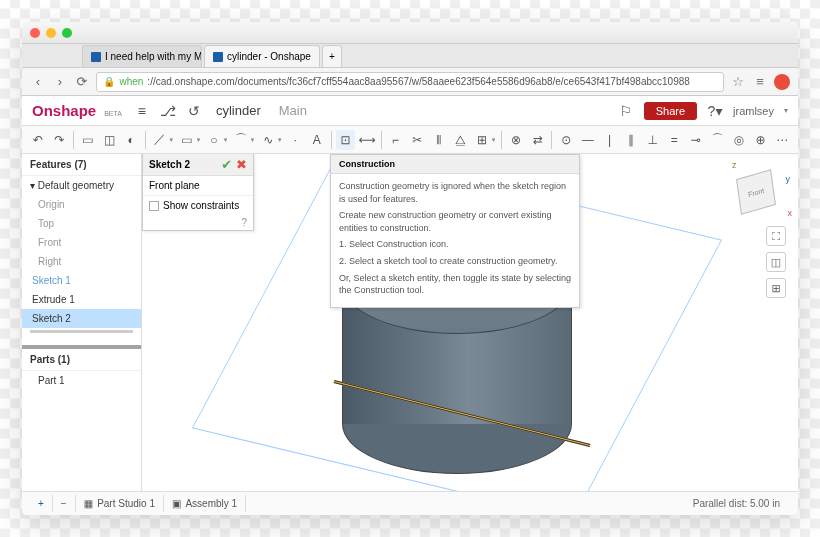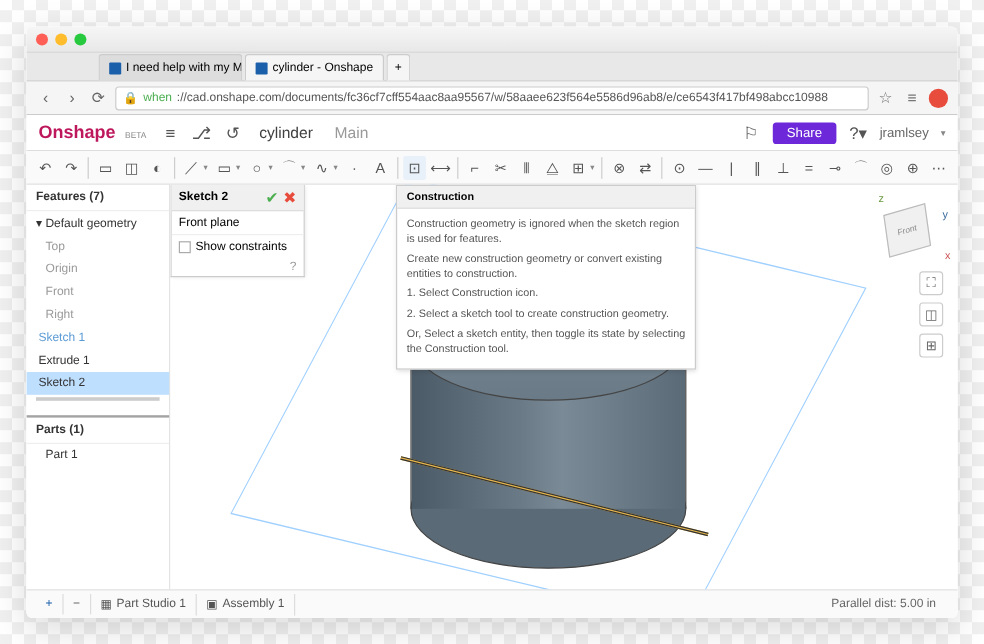--- a/index.html
+++ b/index.html
@@ -22,35 +22,35 @@
 .addr-icon{width:16px;height:16px;color:#777;font-size:13px;display:flex;align-items:center;justify-content:center}
 .opera{width:16px;height:16px;border-radius:50%;background:#e74c3c}
 .app{flex:1;display:flex;flex-direction:column;background:#fff}
 .app-header{height:30px;display:flex;align-items:center;padding:0 10px;gap:10px;border-bottom:1px solid #ddd}
 .logo{color:#be185d;font-weight:bold;font-size:15px}
 .logo-beta{font-size:7px;color:#888;position:relative;top:3px;left:-2px}
 .hdr-icon{width:16px;height:16px;color:#555;display:flex;align-items:center;justify-content:center;font-size:14px}
 .doc-title{font-size:13px;color:#404040;margin-left:4px}
 .doc-sub{font-size:13px;color:#999;margin-left:8px}
 .hdr-spacer{flex:1}
-.share-btn{background:#6d28d9;color:#fff;padding:3px 12px;border-radius:3px;font-size:11px}
+.share-btn{background:#b91c1c;color:#fff;padding:3px 12px;border-radius:3px;font-size:11px}
 .user-lbl{font-size:11px;color:#666}
 .toolbar{height:28px;display:flex;align-items:center;padding:0 6px;gap:2px;border-bottom:1px solid #ddd;background:#fafafa}
 .tbtn{width:20px;height:20px;display:flex;align-items:center;justify-content:center;color:#555;font-size:12px;border-radius:2px}
 .tdiv{width:1px;height:18px;background:#ccc;margin:0 2px}
 .tdrop{font-size:7px;color:#888;margin-left:-2px;margin-right:2px}
 .content{flex:1;display:flex;position:relative}
 .sidebar{width:120px;border-right:1px solid #ddd;background:#fff;font-size:10px;display:flex;flex-direction:column}
 .sb-sec{padding:5px 8px;font-weight:bold;color:#333;border-bottom:1px solid #eee}
 .sb-item{padding:4px 8px 4px 16px;color:#999}
 .sb-item.en{color:#333}
 .sb-item.blue{color:#5b9bd5}
 .sb-item.sel{background:#bfdfff;color:#333}
 .sb-scroll{height:3px;background:#ccc;margin:2px 8px}
-.sb-parts{margin-top:10px;border-top:2px solid #a3a3a3}
+.sb-parts{margin-top:10px;border-top:4px solid #a3a3a3}
 .canvas{flex:1;position:relative;background:#fff;overflow:hidden}
 .sketch-panel{position:absolute;top:0;left:0;width:112px;background:#fff;border:1px solid #ccc;border-top:none;box-shadow:1px 1px 3px rgba(0,0,0,0.1);font-size:10px;z-index:5}
 .sp-hdr{display:flex;align-items:center;background:#f0f0f0;padding:3px 6px;border-bottom:1px solid #ddd}
 .sp-title{flex:1;font-weight:bold}
 .sp-yes{color:#4caf50;font-size:13px;margin-right:4px}
 .sp-no{color:#e74c3c;font-size:13px}
 .sp-row{padding:4px 6px;border-bottom:1px solid #eee}
 .sp-chk{display:flex;align-items:flex-end;gap:4px;padding:4px 6px}
 .sp-q{text-align:right;padding:2px 6px;color:#999}
 .tooltip{position:absolute;top:0;left:188px;width:250px;background:#fff;border:1px solid #ccc;box-shadow:1px 1px 4px rgba(0,0,0,0.15);font-size:9px;z-index:6}
@@ -183,22 +183,22 @@
   <div class="tbtn">◎</div>
   <div class="tbtn">⊕</div>
   <div class="tbtn">⋯</div>
 </div>
 
 <div class="content">
 
 <div class="sidebar">
   <div class="sb-sec">Features (7)</div>
   <div class="sb-item en" style="padding-left:8px">▾ <span>Default geometry</span></div>
+  <div class="sb-item">Origin</div>
   <div class="sb-item">Top</div>
-  <div class="sb-item">Origin</div>
   <div class="sb-item">Front</div>
   <div class="sb-item">Right</div>
   <div class="sb-item blue" style="padding-left:10px">Sketch 1</div>
   <div class="sb-item en" style="padding-left:10px">Extrude 1</div>
   <div class="sb-item sel" style="padding-left:10px">Sketch 2</div>
   <div class="sb-scroll"></div>
   <div class="sb-parts">
     <div class="sb-sec">Parts (1)</div>
     <div class="sb-item en">Part 1</div>
   </div>

